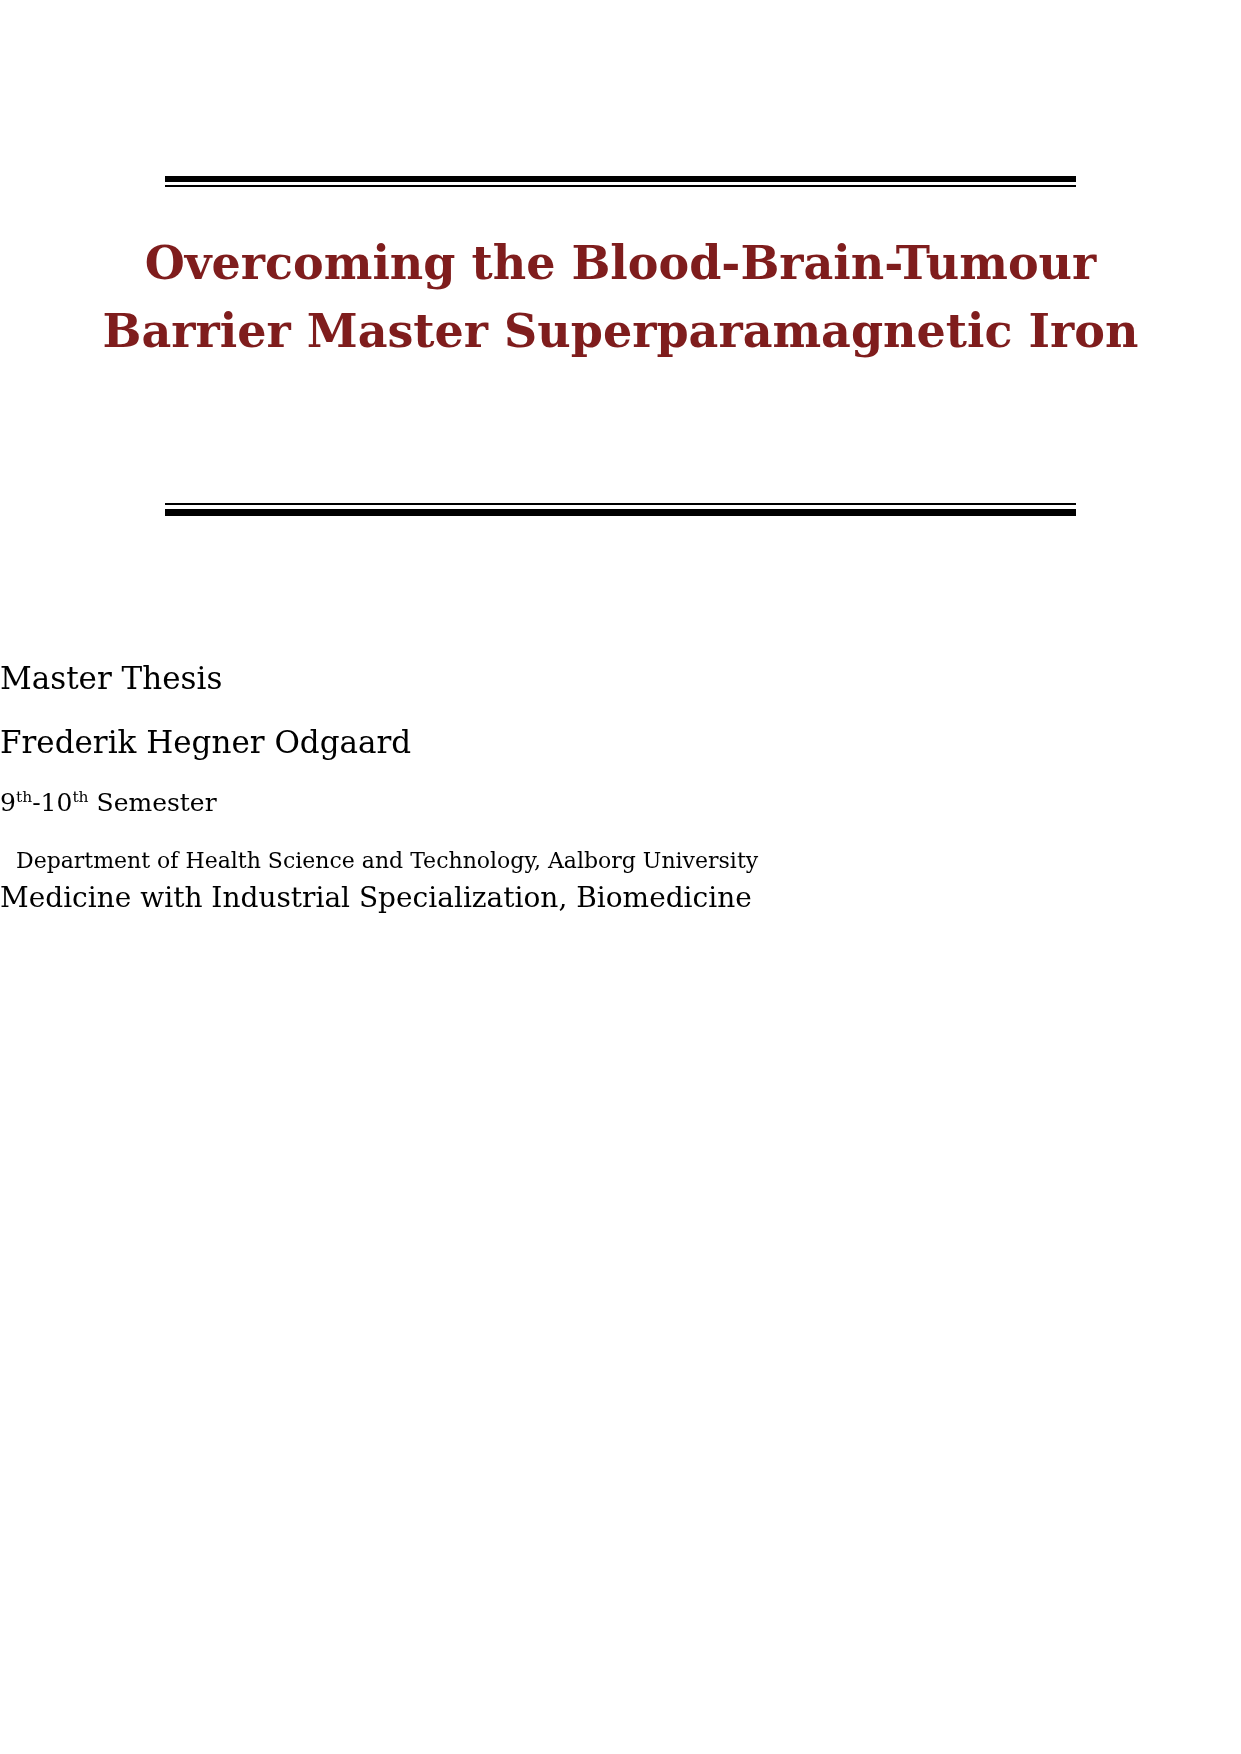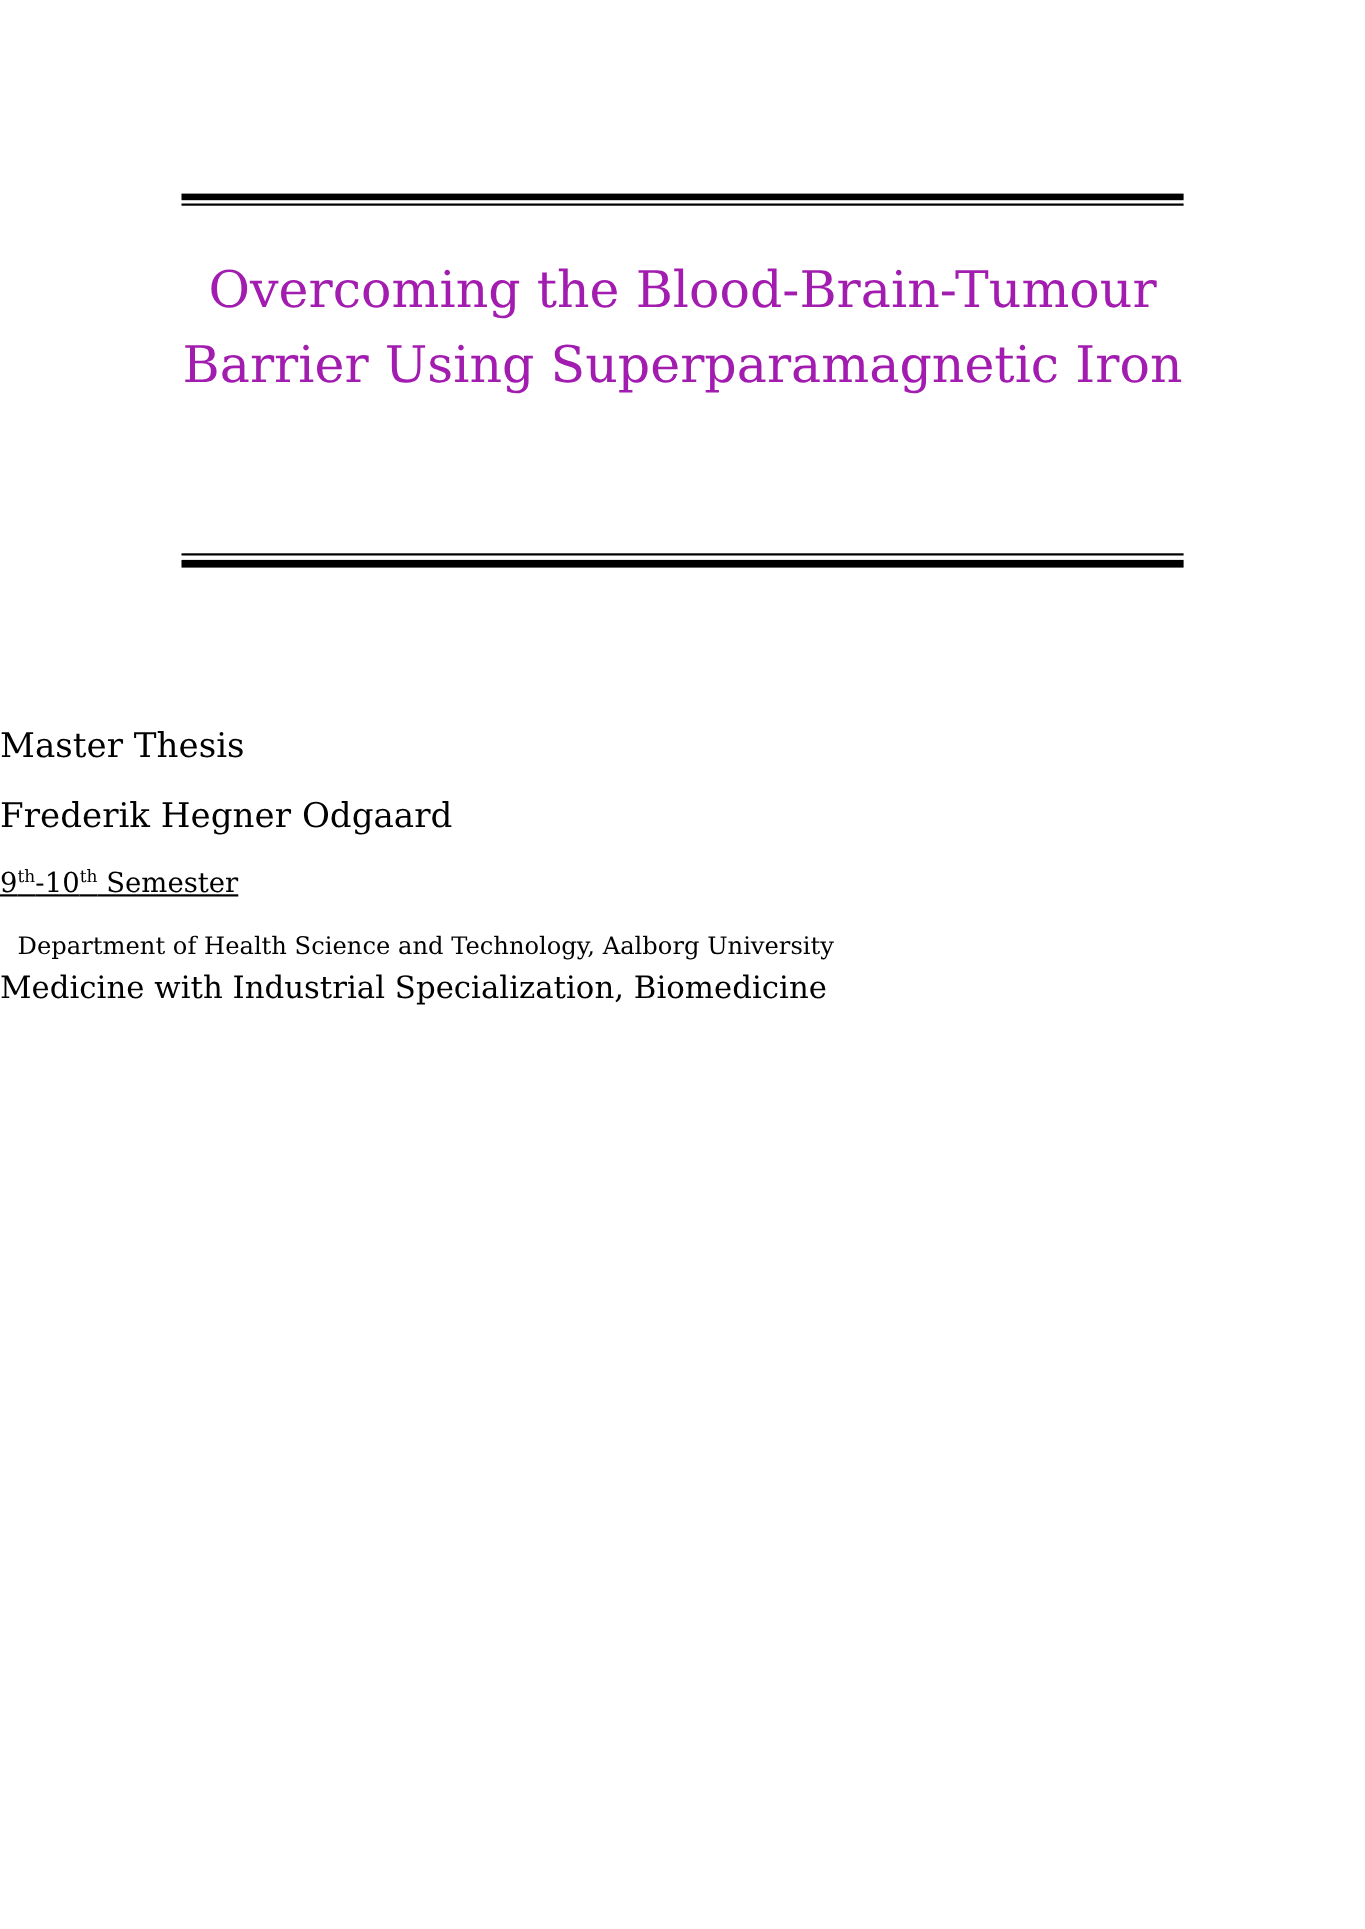--- a/index.html
+++ b/index.html
@@ -36,22 +36,22 @@
   
   .title {
     position: absolute;
     top: 229px;
     left: 0;
     width: 100%;
     margin: 0;
     text-align: center;
     font-size: 46px;
     line-height: 68px;
-    font-weight: normal;
-    color: #a21caf;
+    font-weight: bold;
+    color: #7f1d1d;
   }
   .title .line { display: block; white-space: nowrap; }
   .title .italic-part { font-style: italic; }
 
   
   .center-line {
     position: absolute;
     left: 0;
     width: 100%;
     text-align: left;
@@ -64,21 +64,20 @@
   }
   .author {
     top: 725px;
     font-size: 31px;
     line-height: 34px;
   }
   .semester {
     top: 789px;
     font-size: 25px;
     line-height: 28px;
-    text-decoration: underline;
   }
   .semester sup {
     font-size: 0.62em;
     vertical-align: super;
     line-height: 0;
   }
   .dept-line1 {
     top: 848px;
     font-size: 22px;
     line-height: 26px;
@@ -95,21 +94,21 @@
 
 <div class="page">
 
   <div class="rule rule-top">
     <div class="bar-thick"></div>
     <div class="bar-thin"></div>
   </div>
 
   <h1 class="title">
     <span class="line">Overcoming the Blood-Brain-Tumour</span>
-    <span class="line">Barrier Using Superparamagnetic Iron</span>
+    <span class="line">Barrier Master Superparamagnetic Iron</span>
   </h1>
 
   <div class="rule rule-bottom">
     <div class="bar-thin"></div>
     <div class="bar-thick"></div>
   </div>
 
   <div class="center-line thesis-type">Master Thesis</div>
 
   <div class="center-line author">Frederik Hegner Odgaard</div>

